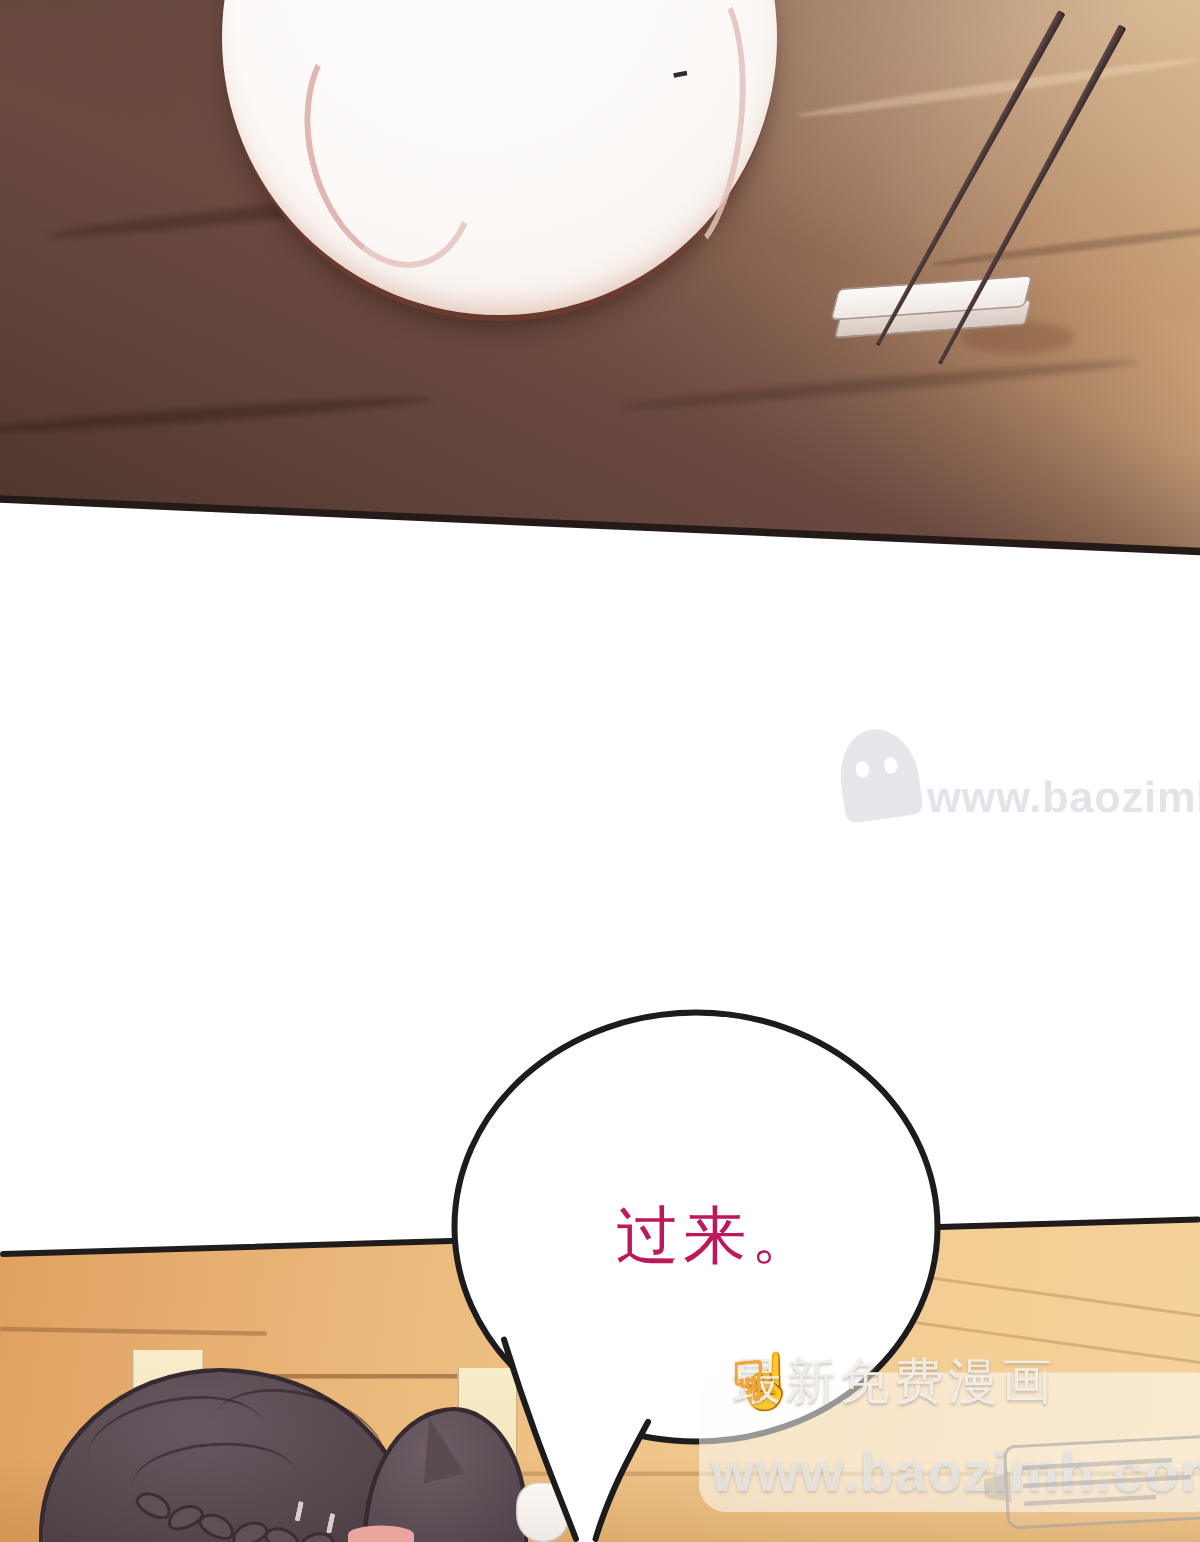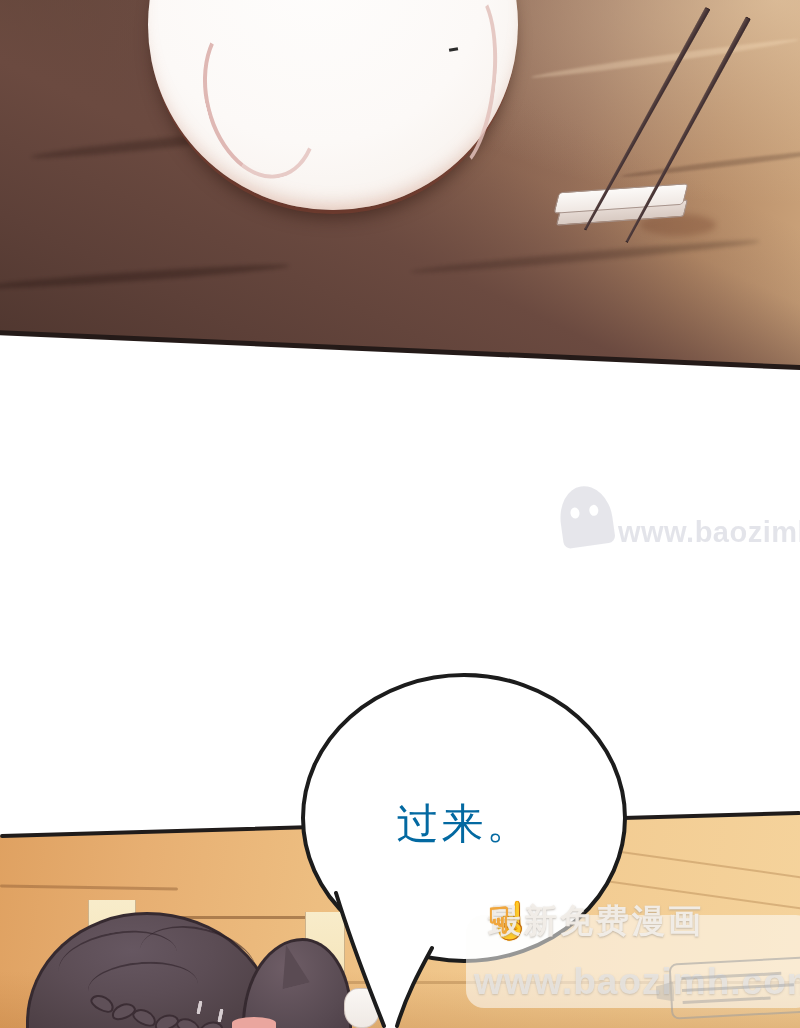--- a/index.html
+++ b/index.html
@@ -152,37 +152,37 @@
   .skin-blush{left:232px;top:1017px;width:44px;height:12px;background:#eaa69e;border-radius:50% 50% 0 0;}
   .cup{
     left:344px;top:988px;width:36px;height:40px;
     background:linear-gradient(#faf7f4,#efe9e4);
     border:1px solid rgba(180,160,150,0.5);border-radius:40% 40% 45% 45%;
   }
 
   
   .bubble-svg{left:0;top:0;width:800px;height:1028px;pointer-events:none;}
   .bubble-text{
-    left:334px;top:801px;width:260px;text-align:center;
-    font-size:42px;line-height:46px;color:#0369a1;letter-spacing:3px;
+    left:348px;top:801px;width:260px;text-align:center;
+    font-size:42px;line-height:46px;color:#be185d;letter-spacing:3px;
     font-family:"Liberation Sans",sans-serif;white-space:nowrap;
   }
 
   
   .wm-bottom{
     left:466px;top:915px;width:348px;height:93px;
     background:rgba(253,253,252,0.55);border-radius:18px;
   }
   .wm-bottom .row1{left:22px;top:6px;display:flex;align-items:center;gap:9px;position:absolute;}
   .wm-bottom .row1 *{position:static;}
   .finger{font-size:36px;line-height:38px;color:#f1a63c;font-weight:bold;text-shadow:0 0 1px #e09a2e;}
   .icon-finger-up::before{content:"☝";}
   .icon-finger-down::before{content:"☟";}
   .wm-b-line1{
-    font-size:33px;font-weight:bold;letter-spacing:3px;white-space:nowrap;
+    font-size:33px;font-weight:normal;letter-spacing:3px;white-space:nowrap;
     color:rgba(242,238,233,0.95);text-shadow:0 1px 2px rgba(150,140,130,0.55);
   }
   .wm-b-line2{
     left:8px;top:46px;font-size:37px;font-weight:600;letter-spacing:1px;white-space:nowrap;
     color:rgba(230,227,222,0.92);text-shadow:0 1px 2px rgba(160,150,140,0.45);
   }
   
   .logo-sketch{
     left:670px;top:960px;width:142px;height:56px;opacity:0.55;
     border:2.5px solid #9fa0a2;border-radius:8px;transform:rotate(-3deg);

